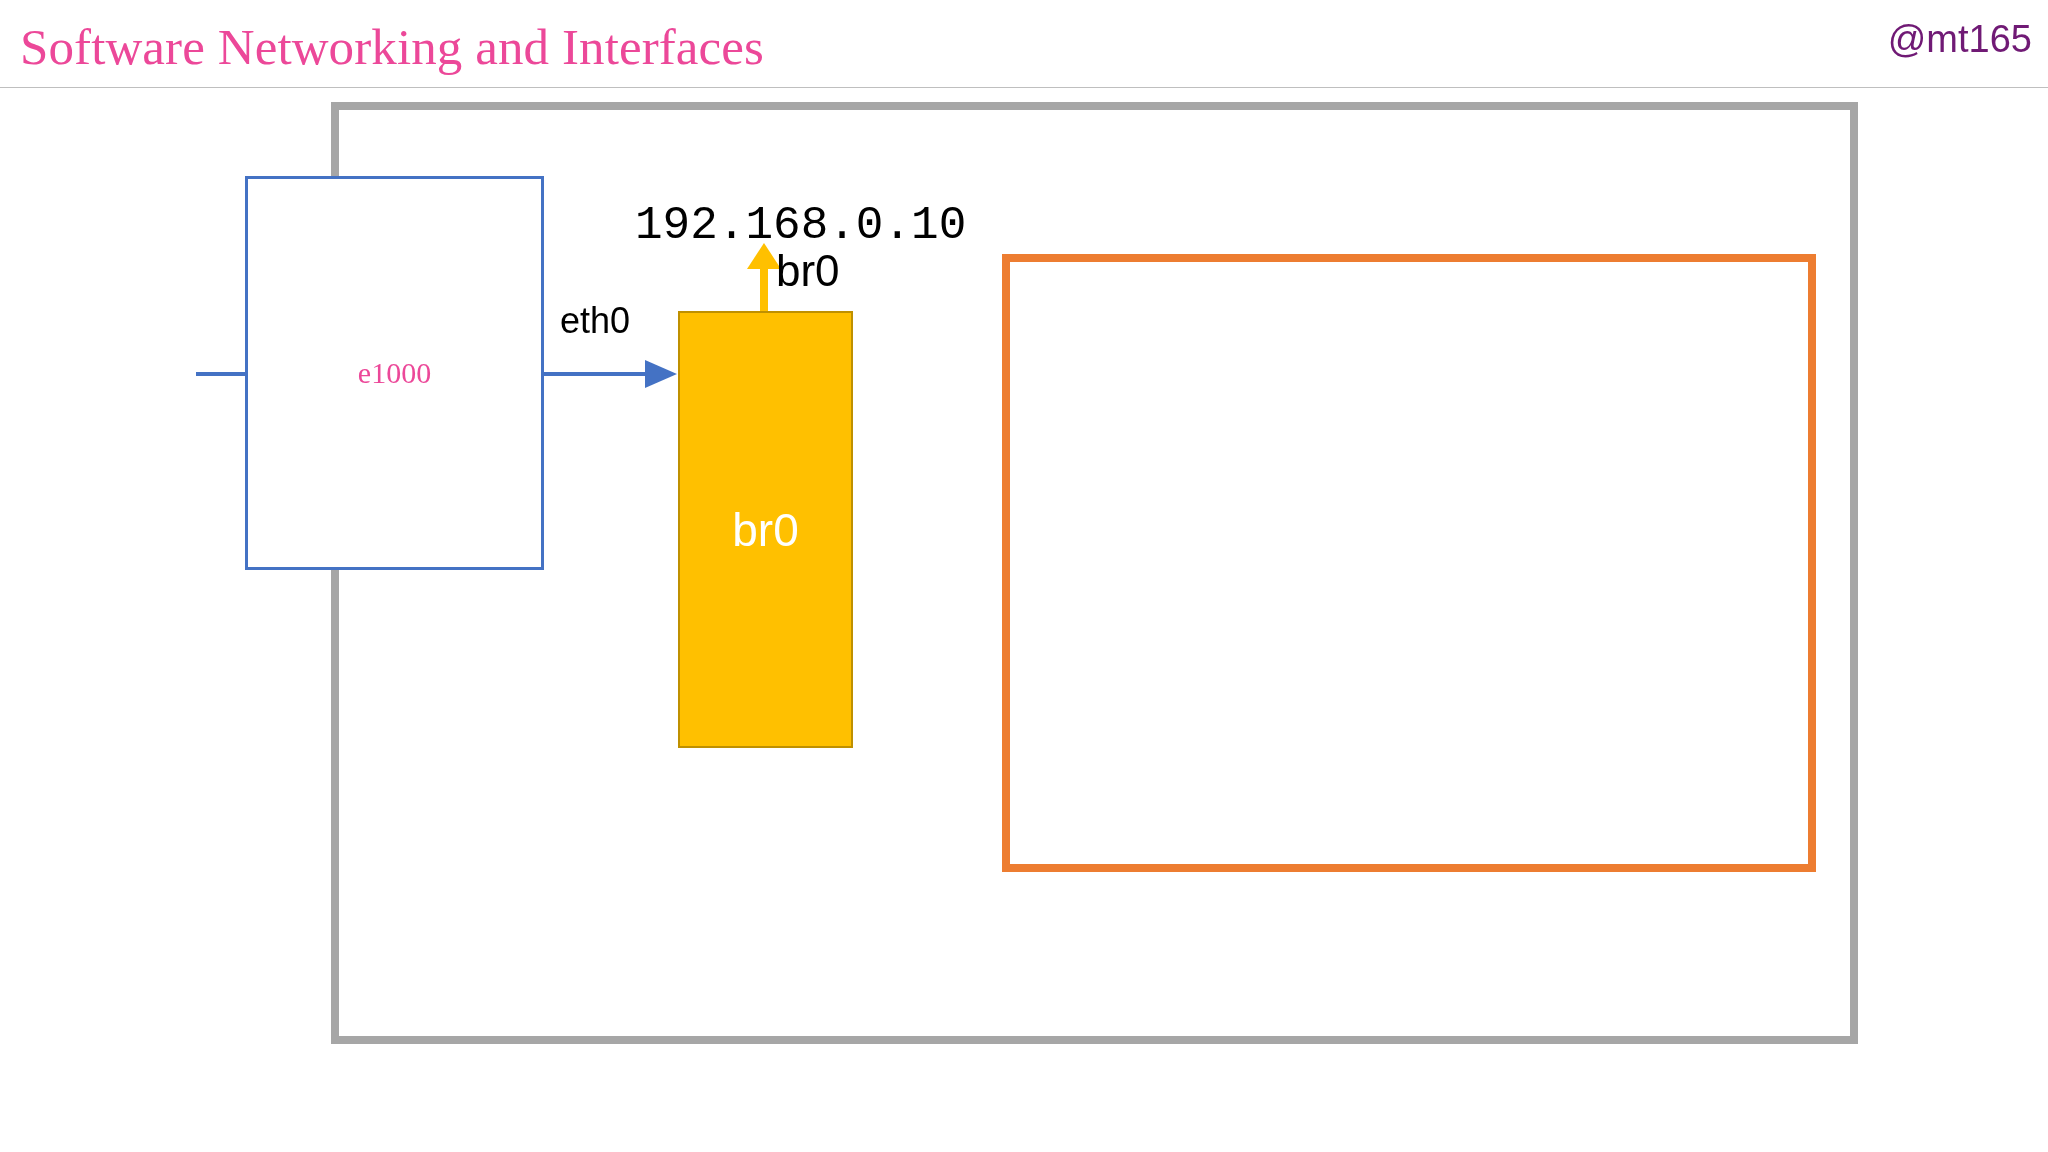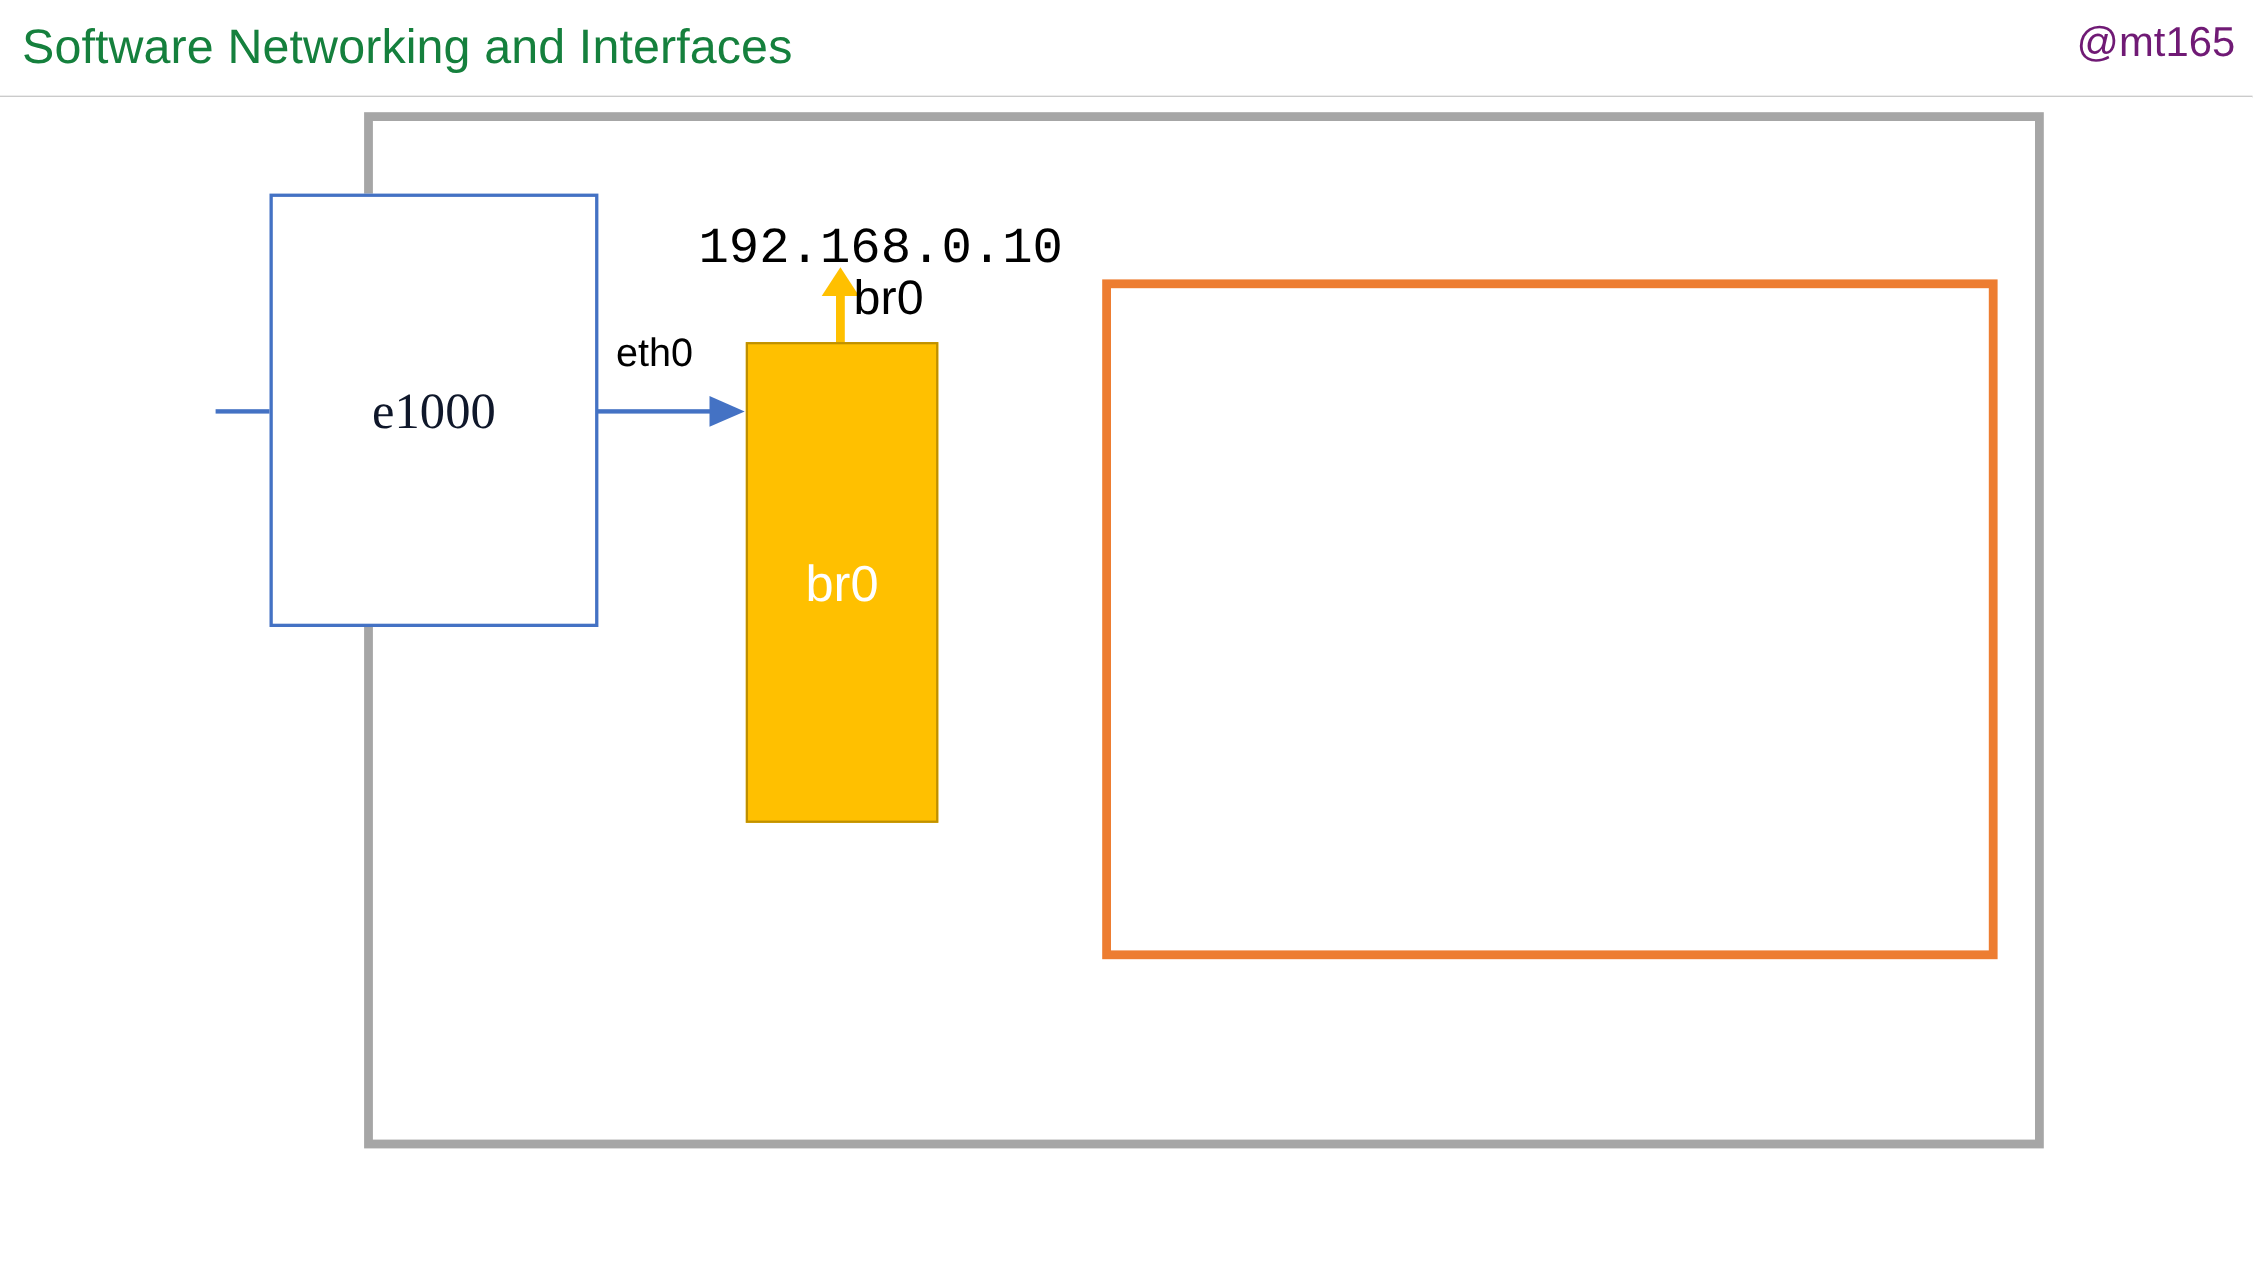--- a/index.html
+++ b/index.html
@@ -31,23 +31,23 @@
     left: 0;
     top: 87px;
     width: 2048px;
     height: 2px;
     background: #bfbfbf;
   }
   #slide-title {
     position: absolute;
     left: 20px;
     top: 18px;
-    font-size: 44px;
-    color: #15803d;
-    font-family: Liberation Sans, sans-serif;
+    font-size: 51px;
+    color: #ec4899;
+    font-family: Liberation Serif, serif;
     letter-spacing: 0.1px;
     white-space: nowrap;
   }
   #handle {
     position: absolute;
     right: 16px;
     top: 18px;
     font-size: 38px;
     color: #701a75;
     font-family: Liberation Sans, sans-serif;
@@ -89,22 +89,22 @@
   }
   #e1000-label {
     position: absolute;
     left: 0;
     top: 0;
     width: 100%;
     height: 100%;
     display: flex;
     align-items: center;
     justify-content: center;
-    font-size: 46px;
-    color: #0f172a;
+    font-size: 30px;
+    color: #ec4899;
     font-family: "Liberation Serif", serif;
   }
 
   
   #wire-left {
     position: absolute;
     left: 196px;
     top: 284px;
     width: 52px;
     height: 4px;

